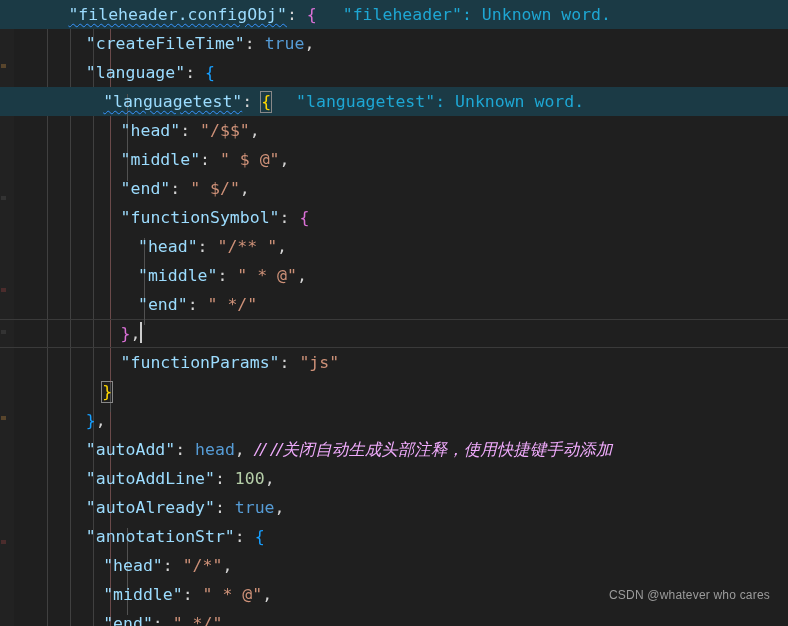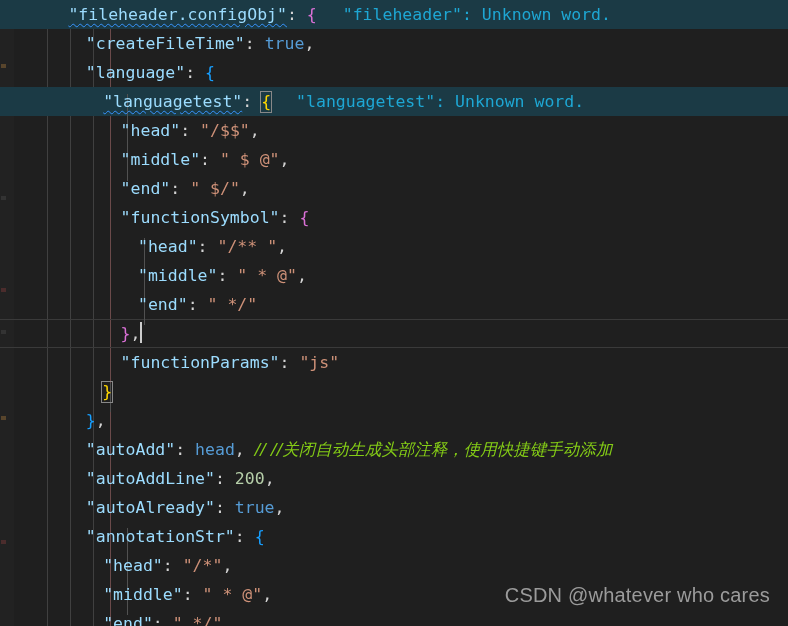--- a/index.html
+++ b/index.html
@@ -63,21 +63,21 @@
   }
 
   
   .key    { color:#9cdcfe; }
   .str    { color:#ce9178; }
   .punct  { color:#d4d4d4; }
   .brace2 { color:#da70d6; }
   .brace3 { color:#179fff; }
   .kw     { color:#569cd6;text-align:right; }
   .num    { color:#b5cea8; }
-  .cmt    { color:#84cc16; font-style:italic; font-family:"DejaVu Sans Mono","Liberation Mono",monospace; }
+  .cmt    { color:#f0abfc; font-style:italic; font-family:"DejaVu Sans Mono","Liberation Mono",monospace; }
   .hint   { color:#1ea7d4; }
 
   
   .squig{
     position:relative;
     text-decoration-line:underline;
     text-decoration-style:wavy;
     text-decoration-color:#3794ff;
     text-decoration-thickness:1px;
     text-underline-offset:3px;
@@ -94,21 +94,21 @@
 
   
   .caret{
     display:inline-block; width:2px; height:21px;
     background:#cccccc; vertical-align:-4px; margin-left:0px;
   }
 
   .watermark{
     position:absolute; right:18px; bottom:16px;
     font-family:"Liberation Sans",sans-serif;
-    font-size:20px; color:#9b9b9b; z-index:30;
+    font-size:12px; color:#9b9b9b; z-index:30;
     letter-spacing:.2px;
   }
   .cn{ font-family:"DejaVu Sans","Liberation Sans",sans-serif; }
 </style>
 </head>
 <body>
 
 <div id="editor">
 
   <div class="ruler">
@@ -138,21 +138,21 @@
         <div class="line"><span class="txt" style="margin-left: 80.6px;"><span class="key">"end"</span><span class="punct">:</span><span> </span><span class="str">" $/"</span><span class="punct">,</span></span></div>
         <div class="line"><span class="txt" style="margin-left: 80.6px;"><span class="key">"functionSymbol"</span><span class="punct">:</span><span> </span><span class="brace2">{</span></span></div>
         <div class="line"><span class="txt" style="margin-left: 98px;"><span class="key">"head"</span><span class="punct">:</span><span> </span><span class="str">"/** "</span><span class="punct">,</span></span></div>
         <div class="line"><span class="txt" style="margin-left: 98px;"><span class="key">"middle"</span><span class="punct">:</span><span> </span><span class="str">" * @"</span><span class="punct">,</span></span></div>
         <div class="line"><span class="txt" style="margin-left: 98px;"><span class="key">"end"</span><span class="punct">:</span><span> </span><span class="str">" */"</span></span></div>
         <div class="line current"><span class="txt" style="margin-left: 80.6px;"><span class="brace2">}</span><span class="punct">,</span><span class="caret"></span></span></div>
         <div class="line"><span class="txt" style="margin-left: 80.6px;"><span class="key">"functionParams"</span><span class="punct">:</span><span> </span><span class="str">"js"</span></span></div>
         <div class="line"><span class="txt" style="margin-left: 63.2px;"><span class="bmatch">}</span></span></div>
         <div class="line"><span class="txt" style="margin-left: 45.8px;"><span class="brace3">}</span><span class="punct">,</span></span></div>
         <div class="line"><span class="txt" style="margin-left: 45.8px;"><span class="key">"autoAdd"</span><span class="punct">:</span><span> </span><span class="kw">head</span><span class="punct">,</span><span> </span><span class="cmt cn">// //关闭自动生成头部注释，使用快捷键手动添加</span></span></div>
-        <div class="line"><span class="txt" style="margin-left: 45.8px;"><span class="key">"autoAddLine"</span><span class="punct">:</span><span> </span><span class="num">200</span><span class="punct">,</span></span></div>
+        <div class="line"><span class="txt" style="margin-left: 45.8px;"><span class="key">"autoAddLine"</span><span class="punct">:</span><span> </span><span class="num">100</span><span class="punct">,</span></span></div>
         <div class="line"><span class="txt" style="margin-left: 45.8px;"><span class="key">"autoAlready"</span><span class="punct">:</span><span> </span><span class="kw">true</span><span class="punct">,</span></span></div>
         <div class="line"><span class="txt" style="margin-left: 45.8px;"><span class="key">"annotationStr"</span><span class="punct">:</span><span> </span><span class="brace3">{</span></span></div>
         <div class="line"><span class="txt" style="margin-left: 63.2px;"><span class="key">"head"</span><span class="punct">:</span><span> </span><span class="str">"/*"</span><span class="punct">,</span></span></div>
         <div class="line"><span class="txt" style="margin-left: 63.2px;"><span class="key">"middle"</span><span class="punct">:</span><span> </span><span class="str">" * @"</span><span class="punct">,</span></span></div>
         <div class="line"><span class="txt" style="margin-left: 63.2px;"><span class="key">"end"</span><span class="punct">:</span><span> </span><span class="str">" */"</span><span class="punct">,</span></span></div>
       </div>
   <div class="seg" style="left: 87px; top: 94px; height: 87px;"></div>
       <div class="seg" style="left: 104px; top: 238px; height: 87px;"></div>
       <div class="seg" style="left: 70px; top: 383px; height: 29px;"></div>
       <div class="seg" style="left: 87px; top: 528px; height: 87px;"></div>

